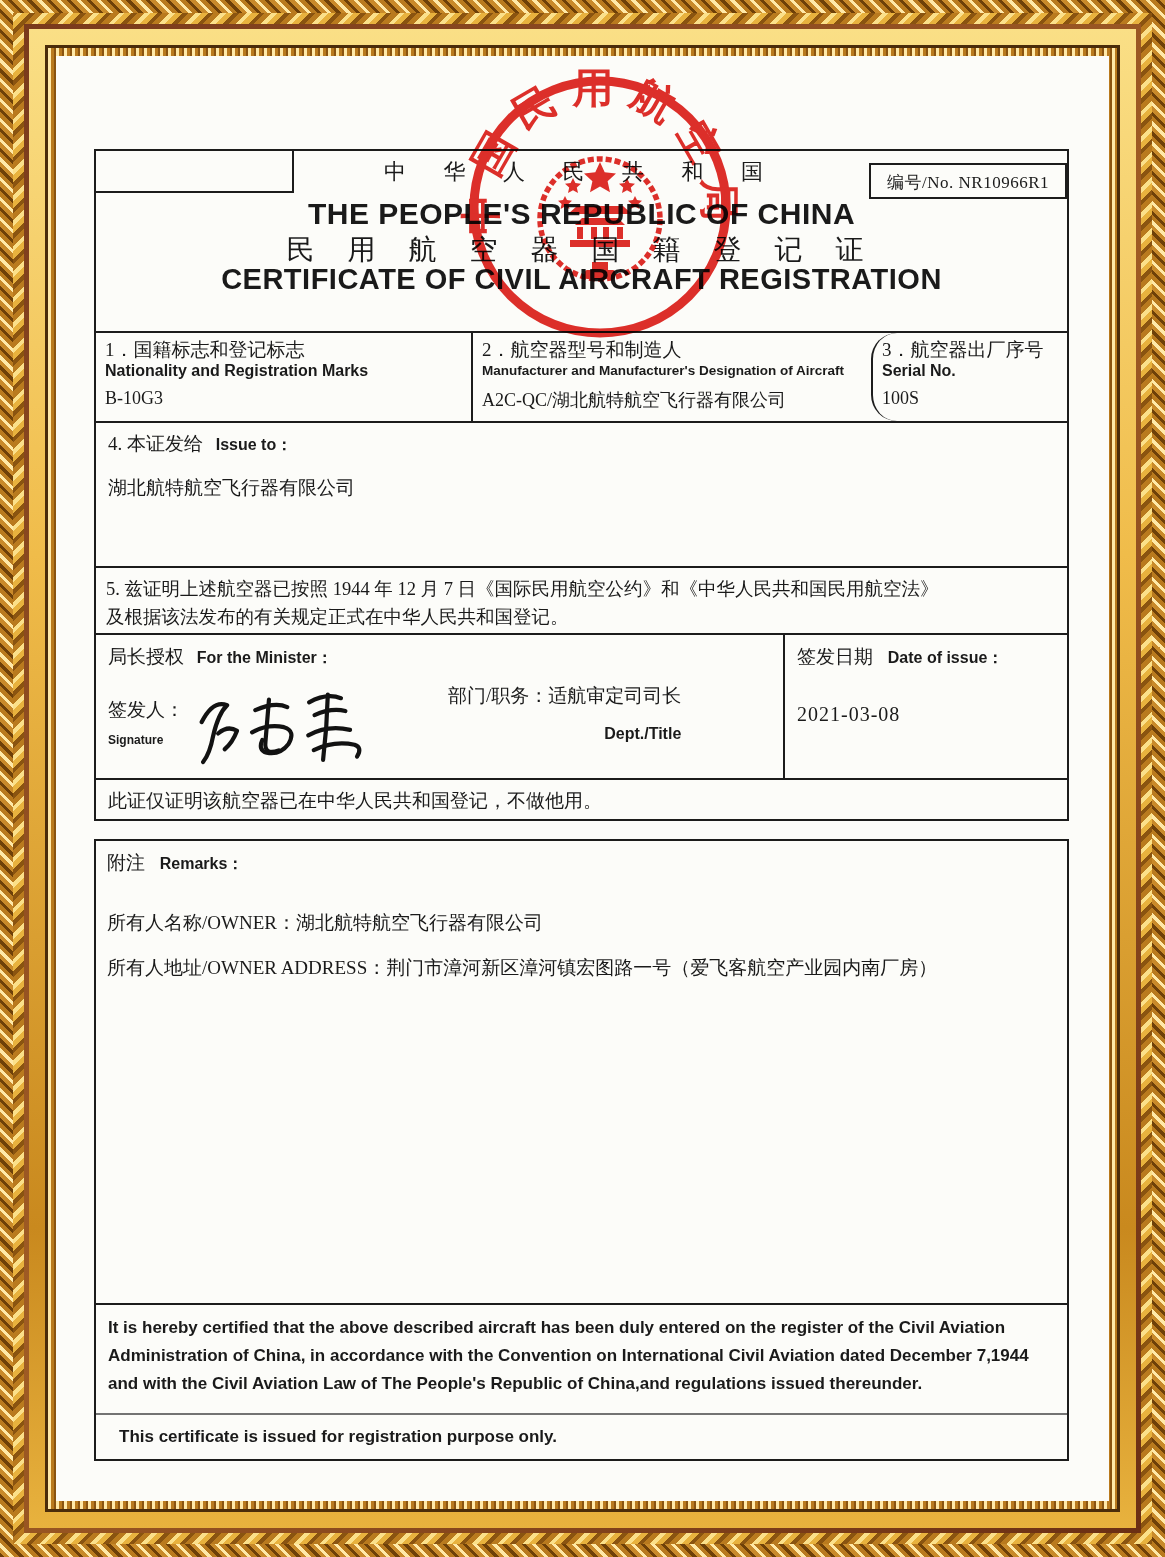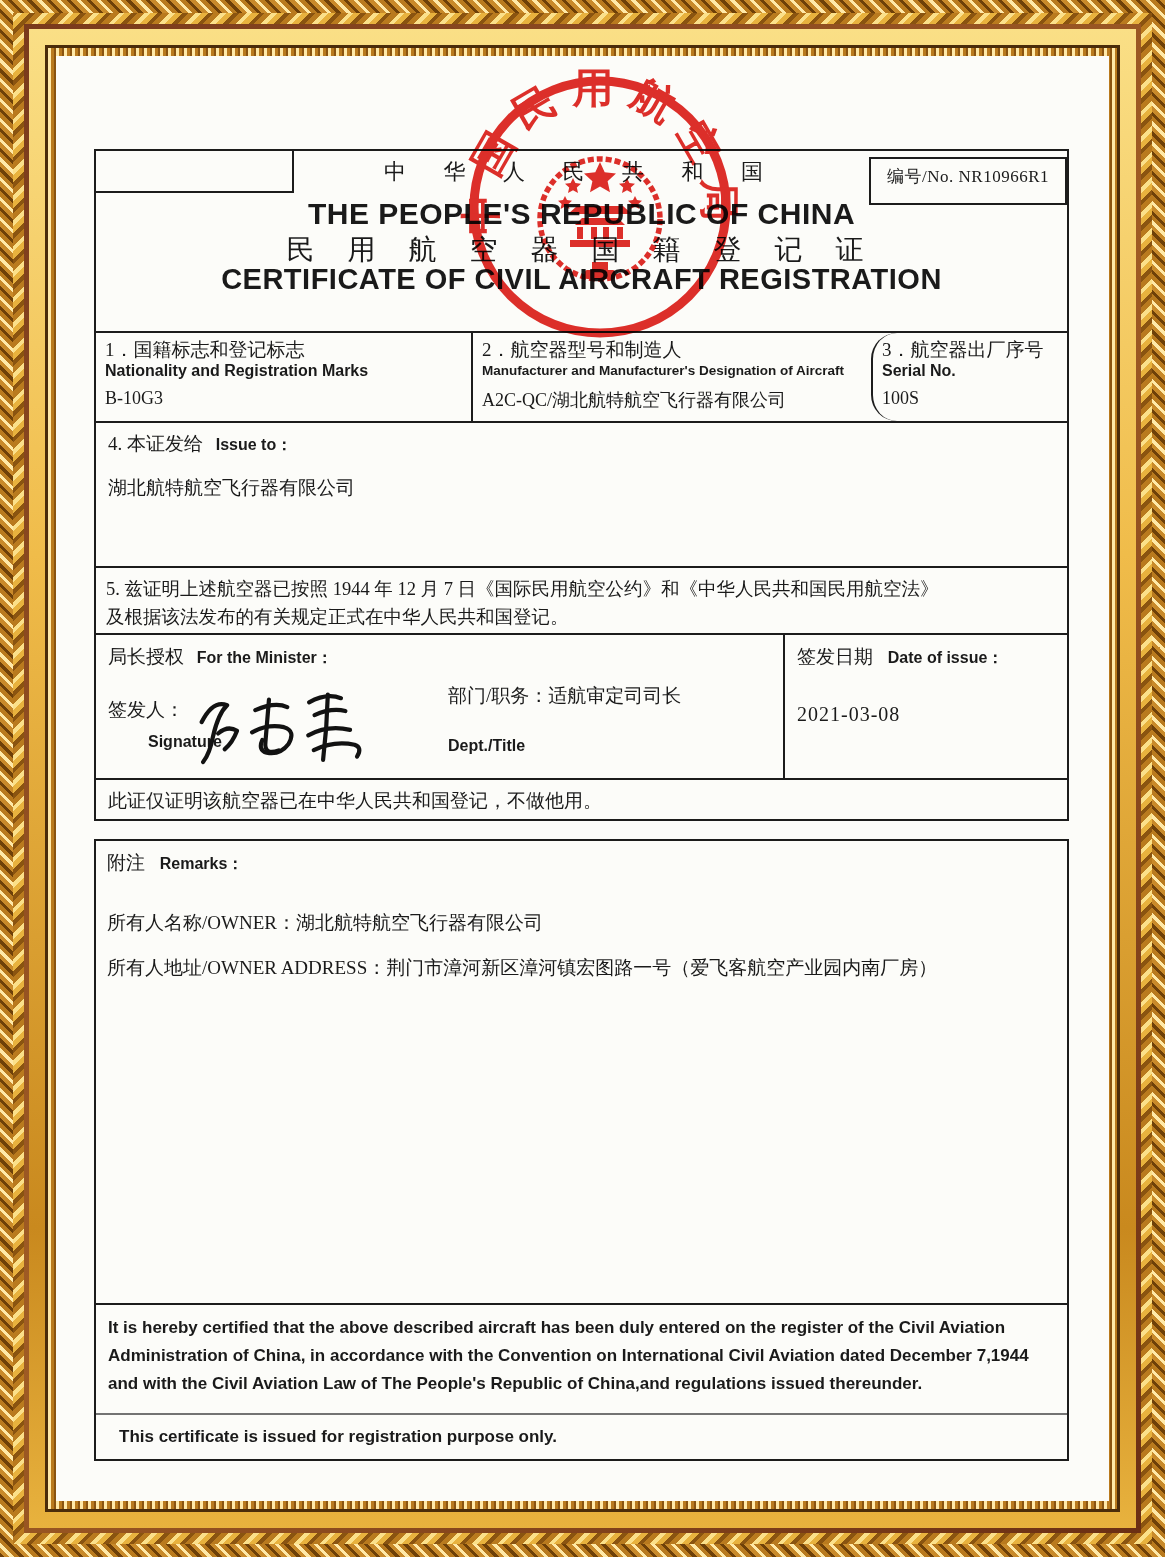--- a/index.html
+++ b/index.html
@@ -17,21 +17,21 @@
 
   .cn{font-family:"Liberation Serif",serif;}
   .en{font-family:"Liberation Sans",sans-serif;font-weight:bold;}
 
   .box{position:absolute;border:2px solid #1c1c1c;background:transparent;}
   #box1{left:38px;top:93px;width:975px;height:672px;}
   #box2{left:38px;top:783px;width:975px;height:622px;}
 
   
   .corner-box{position:absolute;left:0;top:0;width:198px;height:42px;border-right:2px solid #1c1c1c;border-bottom:2px solid #1c1c1c;}
-  .serial-box{position:absolute;left:773px;top:6px;width:198px;height:48px;border:2px solid #1c1c1c;text-align:center;line-height:36px;font-size:17px;letter-spacing:.5px;}
+  .serial-box{position:absolute;left:773px;top:12px;width:198px;height:36px;border:2px solid #1c1c1c;text-align:center;line-height:36px;font-size:17px;letter-spacing:.5px;}
   .t-line{position:absolute;left:0;width:100%;text-align:center;white-space:nowrap;}
   .t-cn-top{top:6px;font-size:22px;letter-spacing:16px;}
   .t-en-top{top:46px;font-size:30px;letter-spacing:.5px;}
   .t-cn-sub{top:80px;font-size:28px;letter-spacing:13px;}
   .t-en-sub{top:112px;font-size:29px;letter-spacing:.5px;}
 
   
   .row-table{position:absolute;left:0;top:180px;width:100%;height:90px;border-top:2px solid #1c1c1c;display:flex;}
   .cell{padding:5px 9px;overflow:hidden;}
   .cell+.cell{border-left:2px solid #1c1c1c;}
@@ -50,24 +50,24 @@
   
   .row-decl{position:absolute;left:0;top:415px;width:100%;height:67px;border-top:2px solid #1c1c1c;padding:7px 10px;font-size:18.5px;line-height:28px;}
 
   
   .row-min{position:absolute;left:0;top:482px;width:100%;height:145px;border-top:2px solid #1c1c1c;}
   .min-left{position:absolute;left:0;top:0;width:687px;height:100%;}
   .min-right{position:absolute;left:687px;top:0;right:0;height:100%;border-left:2px solid #1c1c1c;}
   .auth{position:absolute;left:12px;top:9px;font-size:19px;}
   .auth .en{font-size:16px;margin-left:8px;}
   .signer{position:absolute;left:12px;top:62px;font-size:19px;}
-  .signer .en{display:block;font-size:16px;margin-top:10px;margin-left:40px;}
+  .signer .en{display:block;font-size:12px;margin-top:10px;}
   .sig-svg{position:absolute;left:86px;top:44px;}
   .dept{position:absolute;left:352px;top:48px;font-size:19px;}
-  .dept .en{display:block;font-size:16px;margin-top:28px;}
+  .dept .en{display:block;font-size:16px;margin-top:16px;text-align:right;}
   .date-lab{position:absolute;left:12px;top:9px;font-size:19px;}
   .date-lab .en{font-size:16px;margin-left:10px;}
   .date-val{position:absolute;left:12px;top:68px;font-size:20px;letter-spacing:1px;}
 
   
   .row-note{position:absolute;left:0;top:627px;width:100%;height:43px;border-top:2px solid #1c1c1c;padding-left:12px;font-size:19px;line-height:41px;}
 
   
   .remarks{padding:9px 11px;}
   .remarks .rl1{font-size:19px;}

